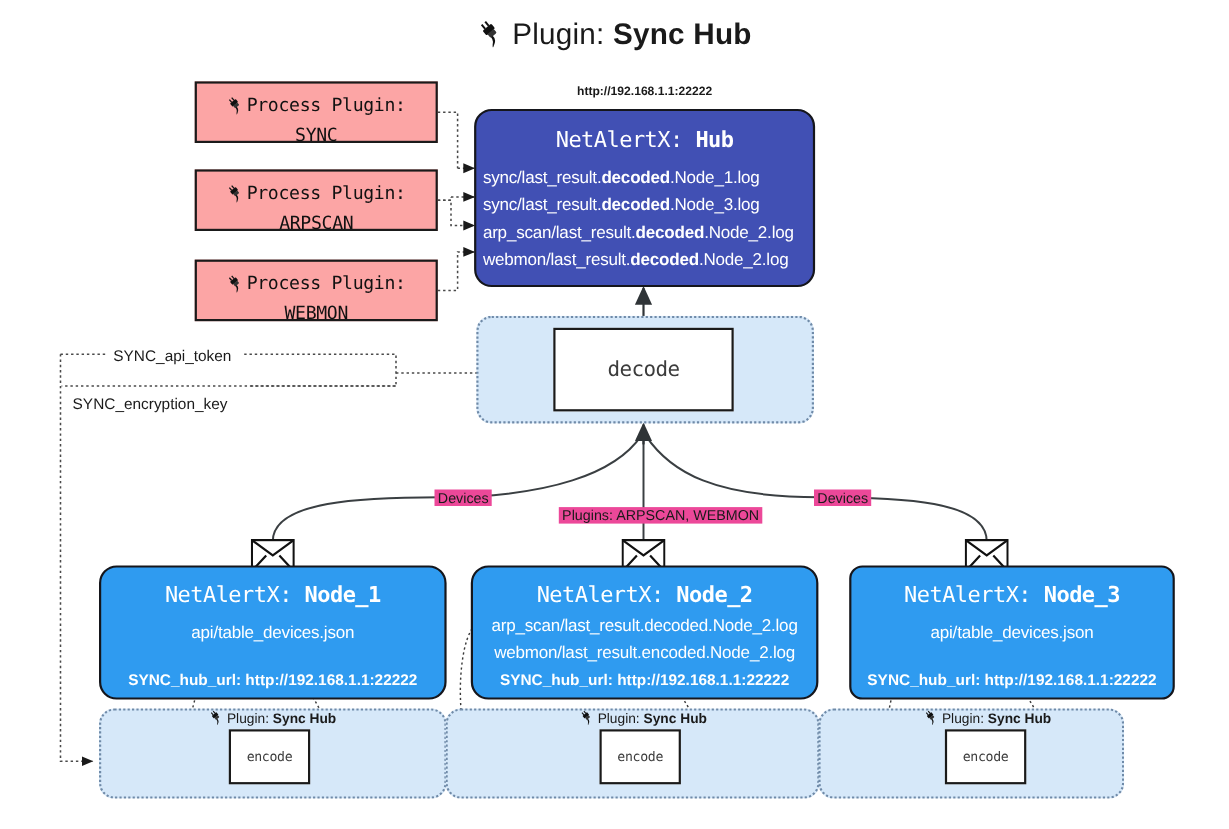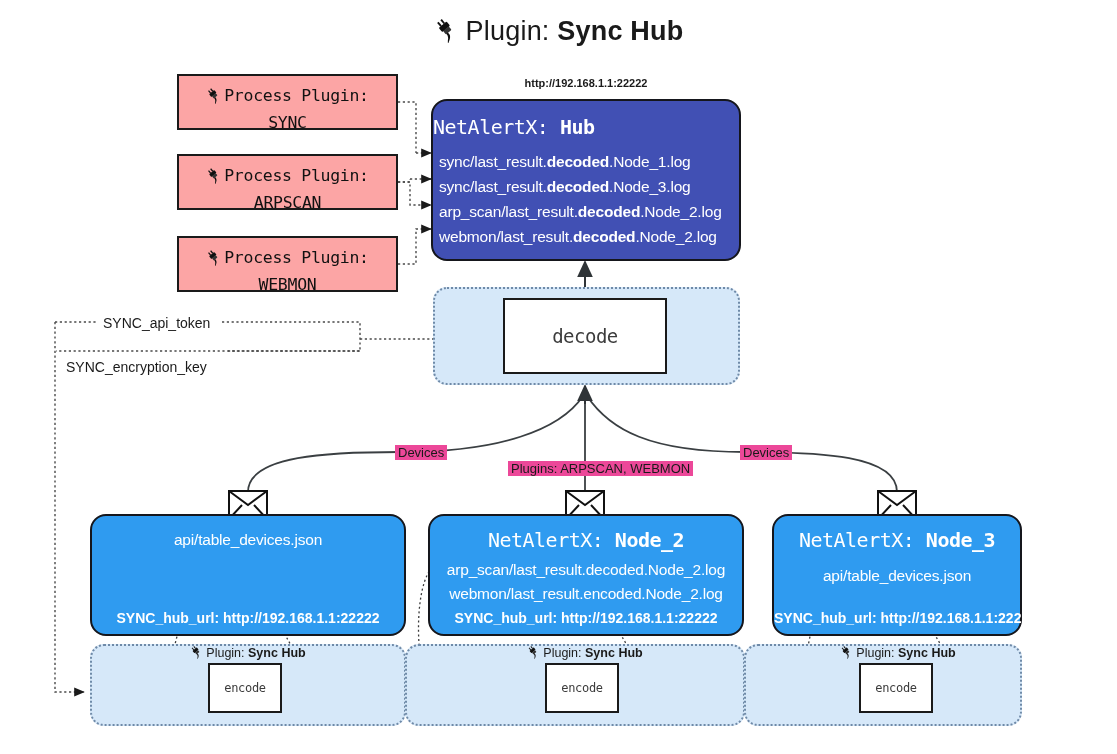--- a/index.html
+++ b/index.html
@@ -52,20 +52,21 @@
     white-space: nowrap;
     text-align: center;
   }
   #hub-box {
     background: #4150b4;
     border: 2px solid #15161c;
     border-radius: 16px;
     color: #ffffff;
   }
   #hub-box .hub-title {
+    text-align: center;
     font-family: "DejaVu Sans Mono", "Liberation Mono", monospace;
     font-size: 20px;
     margin-top: 14px;
     letter-spacing: -0.5px;
     white-space: nowrap;
   }
   #hub-box .hub-title b { font-weight: bold; }
   #hub-box .loglist { margin-top: 10px; }
   #hub-box .logline {
     font-size: 15.5px;
@@ -308,35 +309,39 @@
   </div>
   <div class="abs" style="left:877px; top:490px;">
     <svg width="40" height="30" viewBox="0 0 40 30">
       <rect x="1" y="1" width="38" height="28" fill="#ffffff" stroke="#111" stroke-width="2"></rect>
       <path d="M1,1 L20,15 L39,1" fill="none" stroke="#111" stroke-width="2"></path>
       <path d="M1,29 L14,15 M39,29 L26,15" fill="none" stroke="#111" stroke-width="2"></path>
     </svg>
   </div>
 
   <div class="abs node-box" style="left:90px; top:514px; width:316px; height:122px;">
+    <div class="node-title">
+      <span>NetAlertX:</span>
+      <b>Node_1</b>
+    </div>
     <div class="node-line" style="margin-top:12px;">api/table_devices.json</div>
     <div class="node-foot">SYNC_hub_url: http://192.168.1.1:22222</div>
   </div>
 
   <div class="abs node-box" style="left:428px; top:514px; width:316px; height:122px;">
     <div class="node-title">
       <span>NetAlertX:</span>
       <b>Node_2</b>
     </div>
     <div class="node-line" style="margin-top:6px;">arp_scan/last_result.decoded.Node_2.log</div>
     <div class="node-line">webmon/last_result.encoded.Node_2.log</div>
     <div class="node-foot">SYNC_hub_url: http://192.168.1.1:22222</div>
   </div>
 
-  <div class="abs node-box" style="left:772px; top:514px; width:250px; height:122px;">
+  <div class="abs node-box" style="left:772px; top:514px; width:296px; height:122px;border-radius:12px;">
     <div class="node-title">
       <span>NetAlertX:</span>
       <b>Node_3</b>
     </div>
     <div class="node-line" style="margin-top:12px;">api/table_devices.json</div>
     <div class="node-foot">SYNC_hub_url: http://192.168.1.1:22222</div>
   </div>
 
   <div class="abs lbcontainer" style="left:90px; top:644px; width:316px; height:82px;"></div>
   <div class="abs lbcontainer" style="left:405px; top:644px; width:340px; height:82px;"></div>

